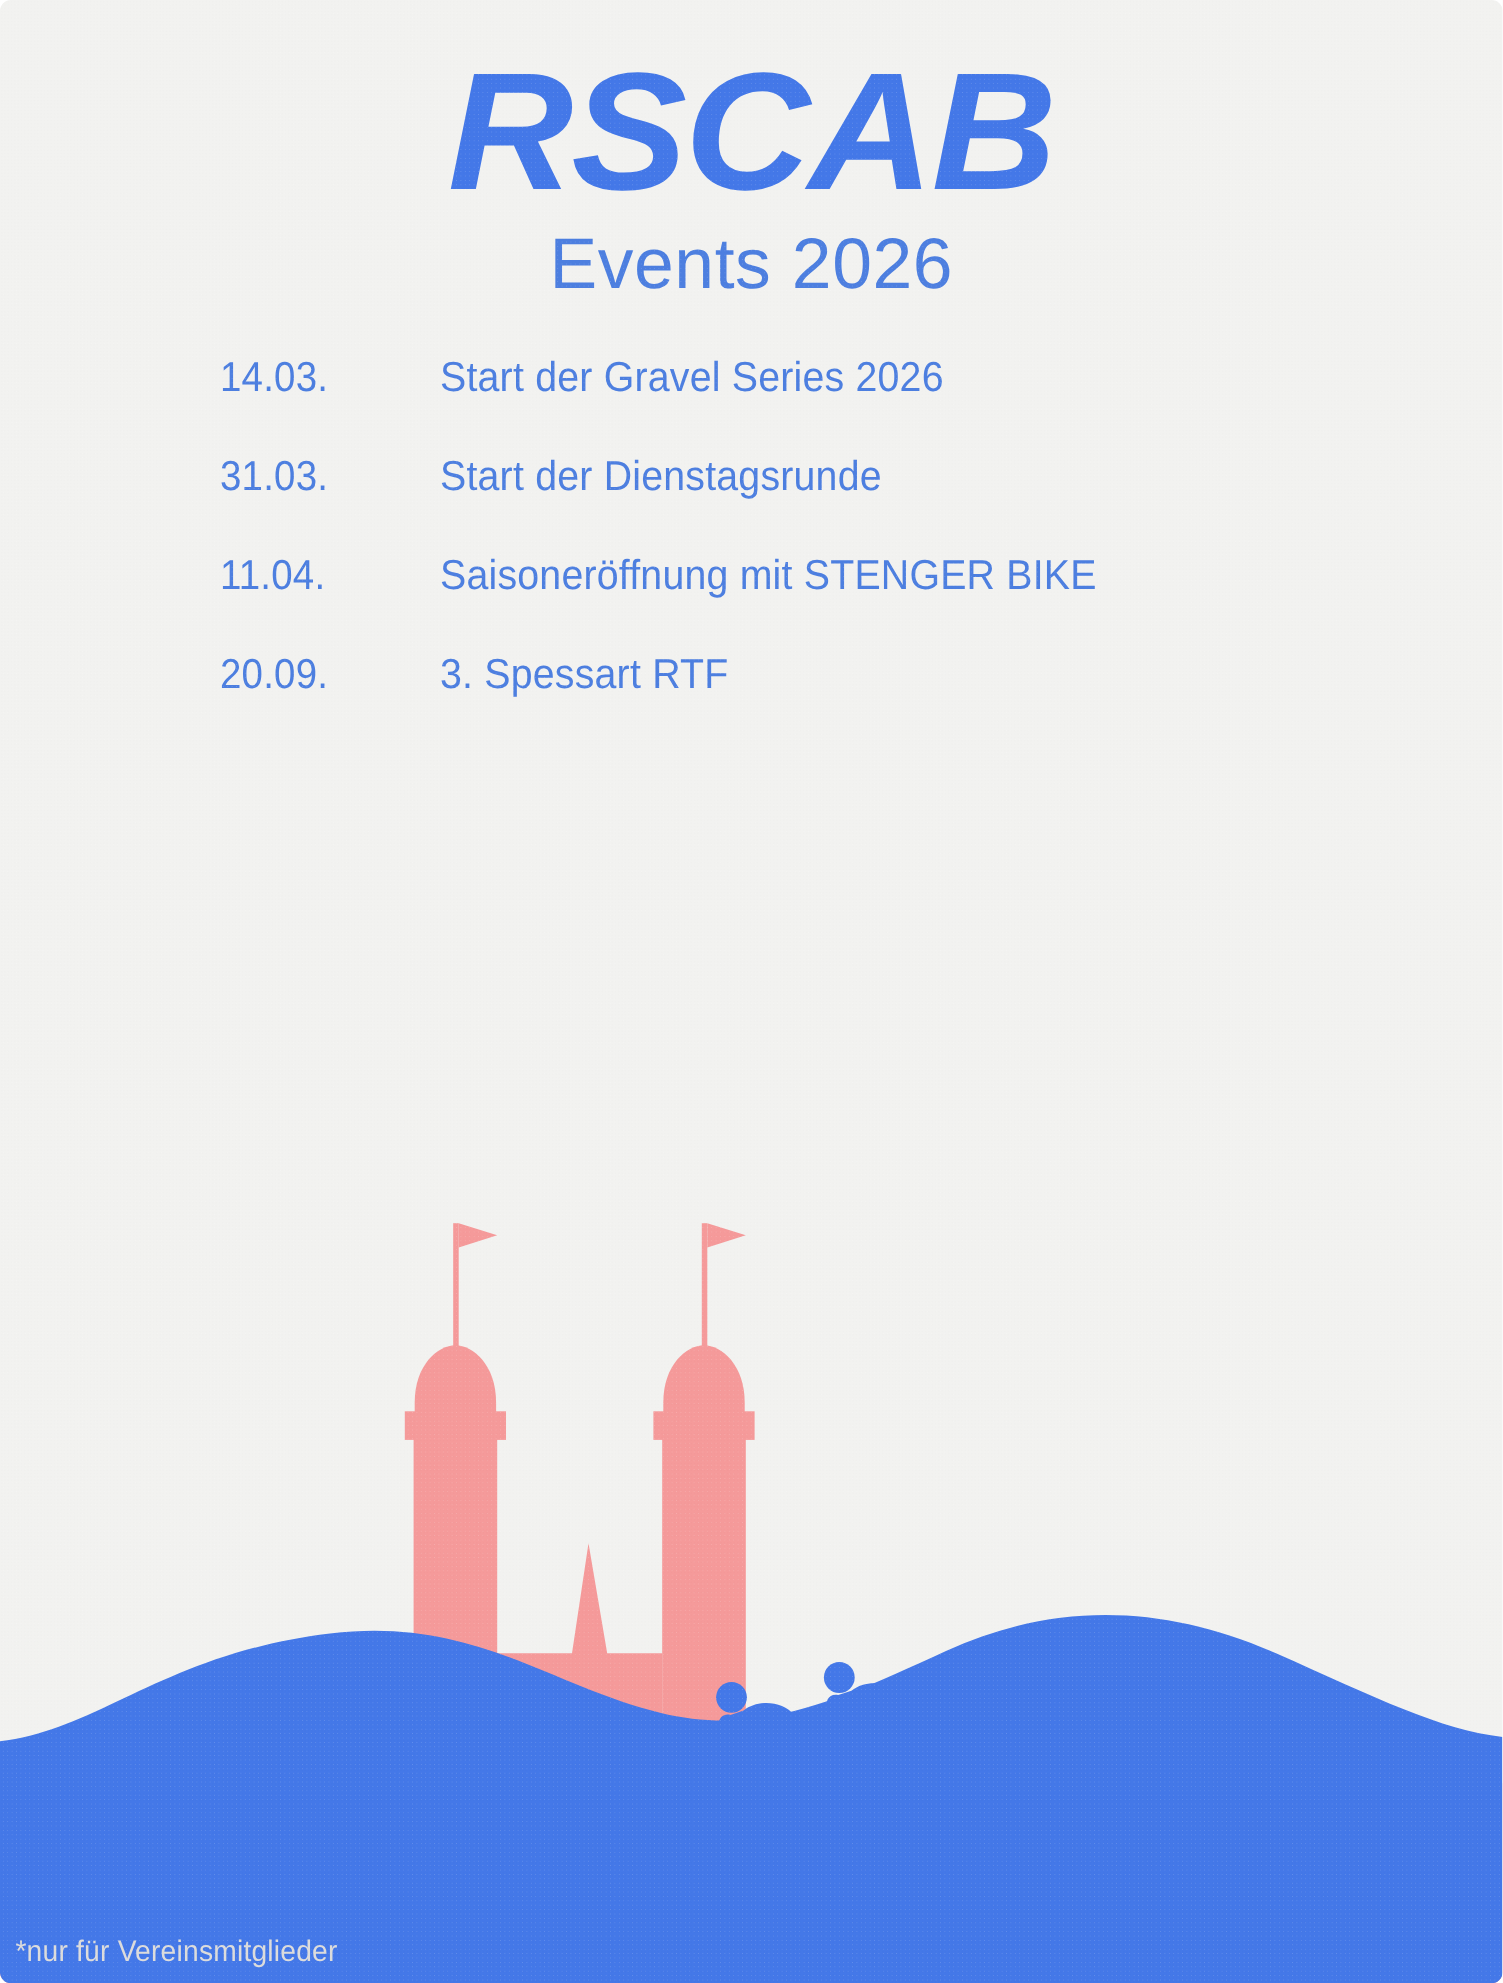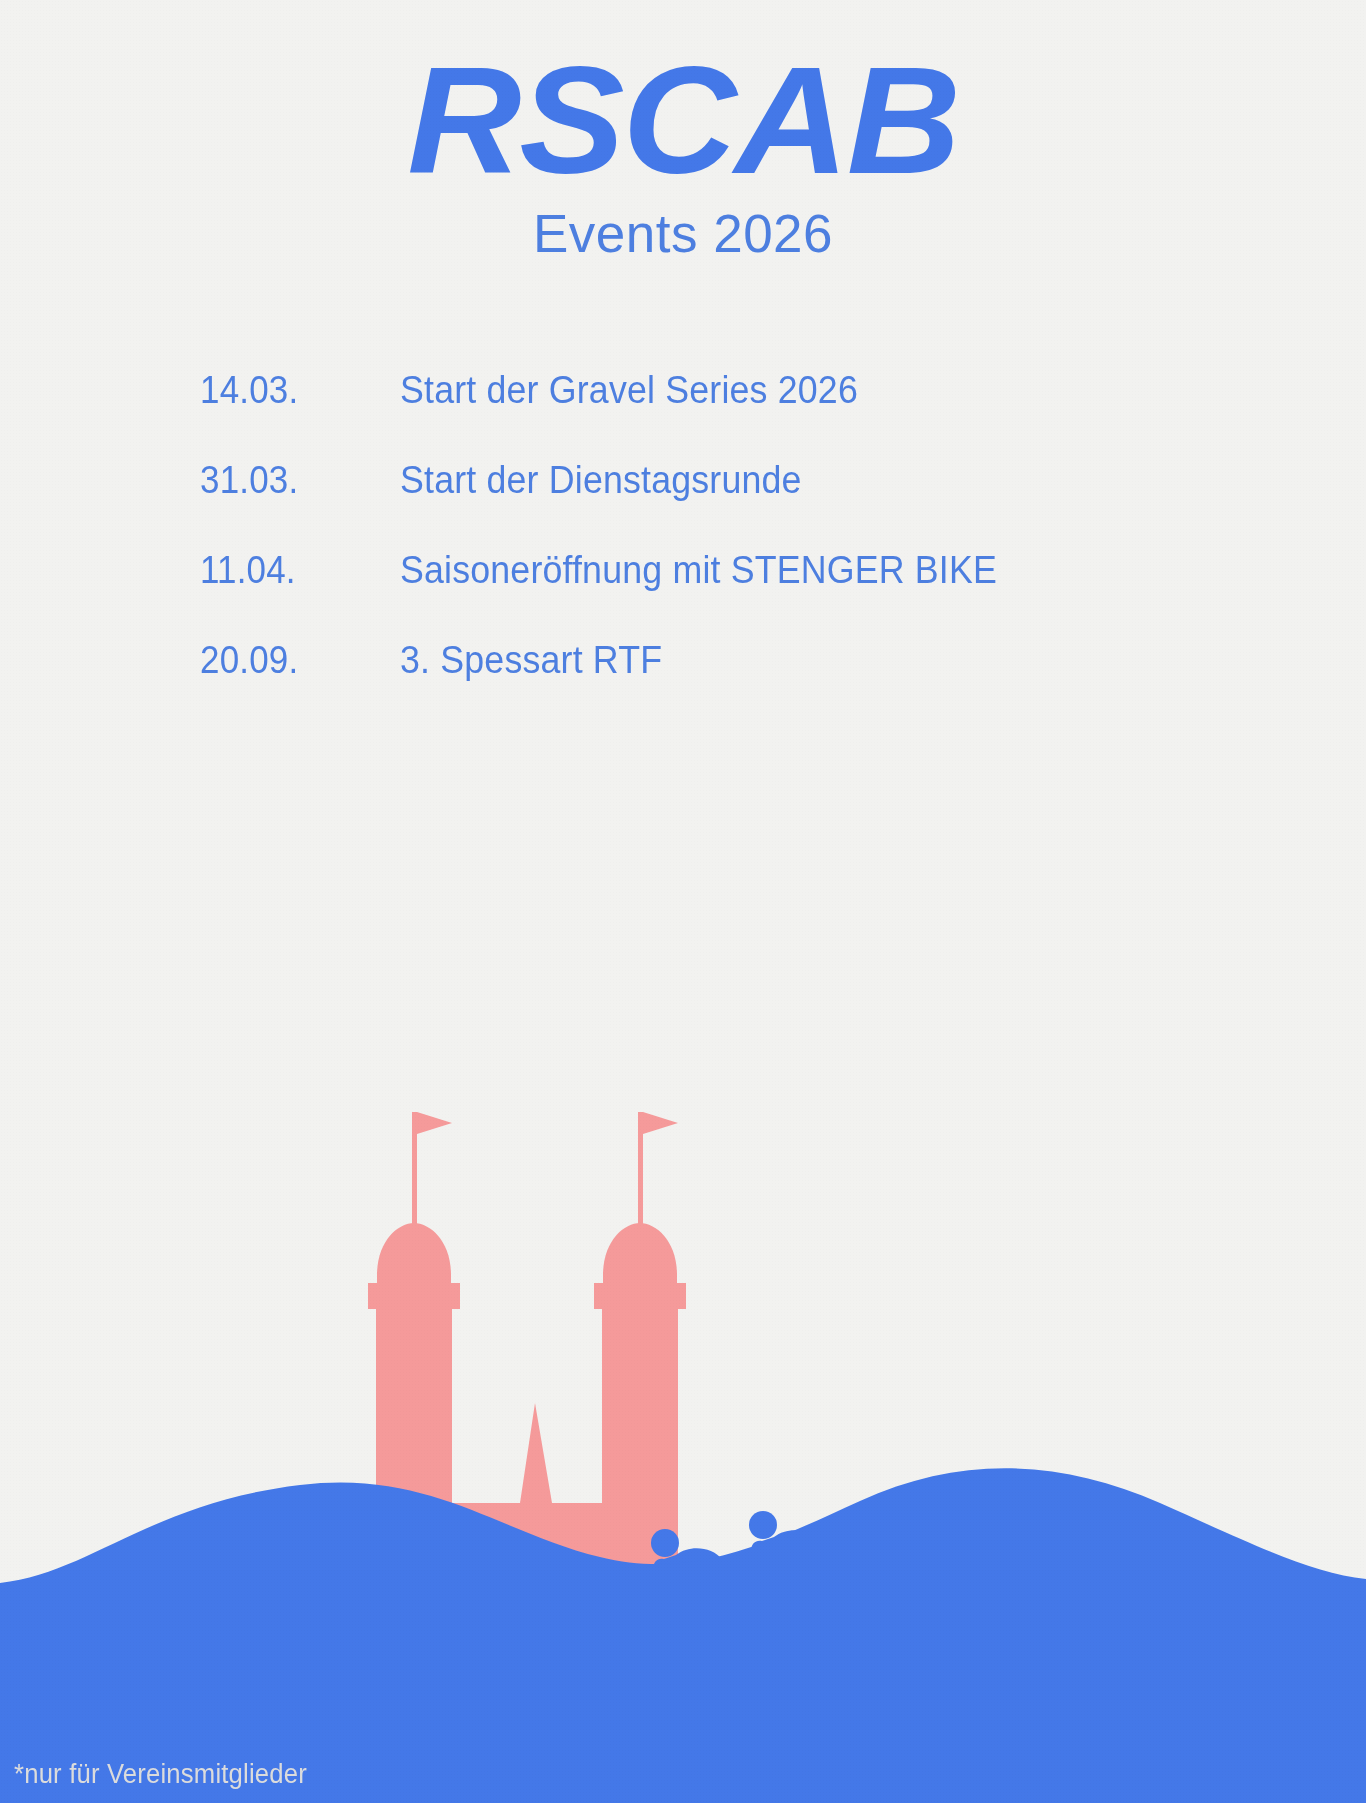--- a/index.html
+++ b/index.html
@@ -10,20 +10,21 @@
   body {
     font-family: "Liberation Sans", sans-serif;
   }
 
   #poster {
     position: relative;
     width: 1366px;
     height: 1803px;
     background: #f2f2f0;
     overflow: hidden;
+    border-radius: 10px;
   }
 
   
   #grain {
     position: absolute;
     inset: 0;
     pointer-events: none;
     opacity: .35;
     background-image:
       radial-gradient(rgba(0,0,0,.035) .5px, transparent .6px),
@@ -50,37 +51,37 @@
     line-height: 1.0;
     letter-spacing: -2px;
     color: #4478e8;
     transform: scaleX(1.04);
   }
   #brand-subtitle {
     margin: 0;
     padding-top: 10px;
     font-family: "Liberation Sans", sans-serif;
     font-weight: 400;
-    font-size: 53px;
+    font-size: 65px;
     line-height: 1.05;
     letter-spacing: .5px;
     color: #4d7fe0;
   }
 
   
   #events {
     position: absolute;
     top: 322px;
     left: 0;
     width: 100%;
     z-index: 20;
   }
   .event-row {
     display: flex;
-    align-items: flex-end;
+    align-items: flex-start;
     padding-left: 200px;
     height: 90px;
   }
   .event-date {
     width: 200px;
     flex: 0 0 200px;
     font-family: "Liberation Sans", sans-serif;
     font-weight: 300;
     font-size: 38px;
     letter-spacing: .2px;

